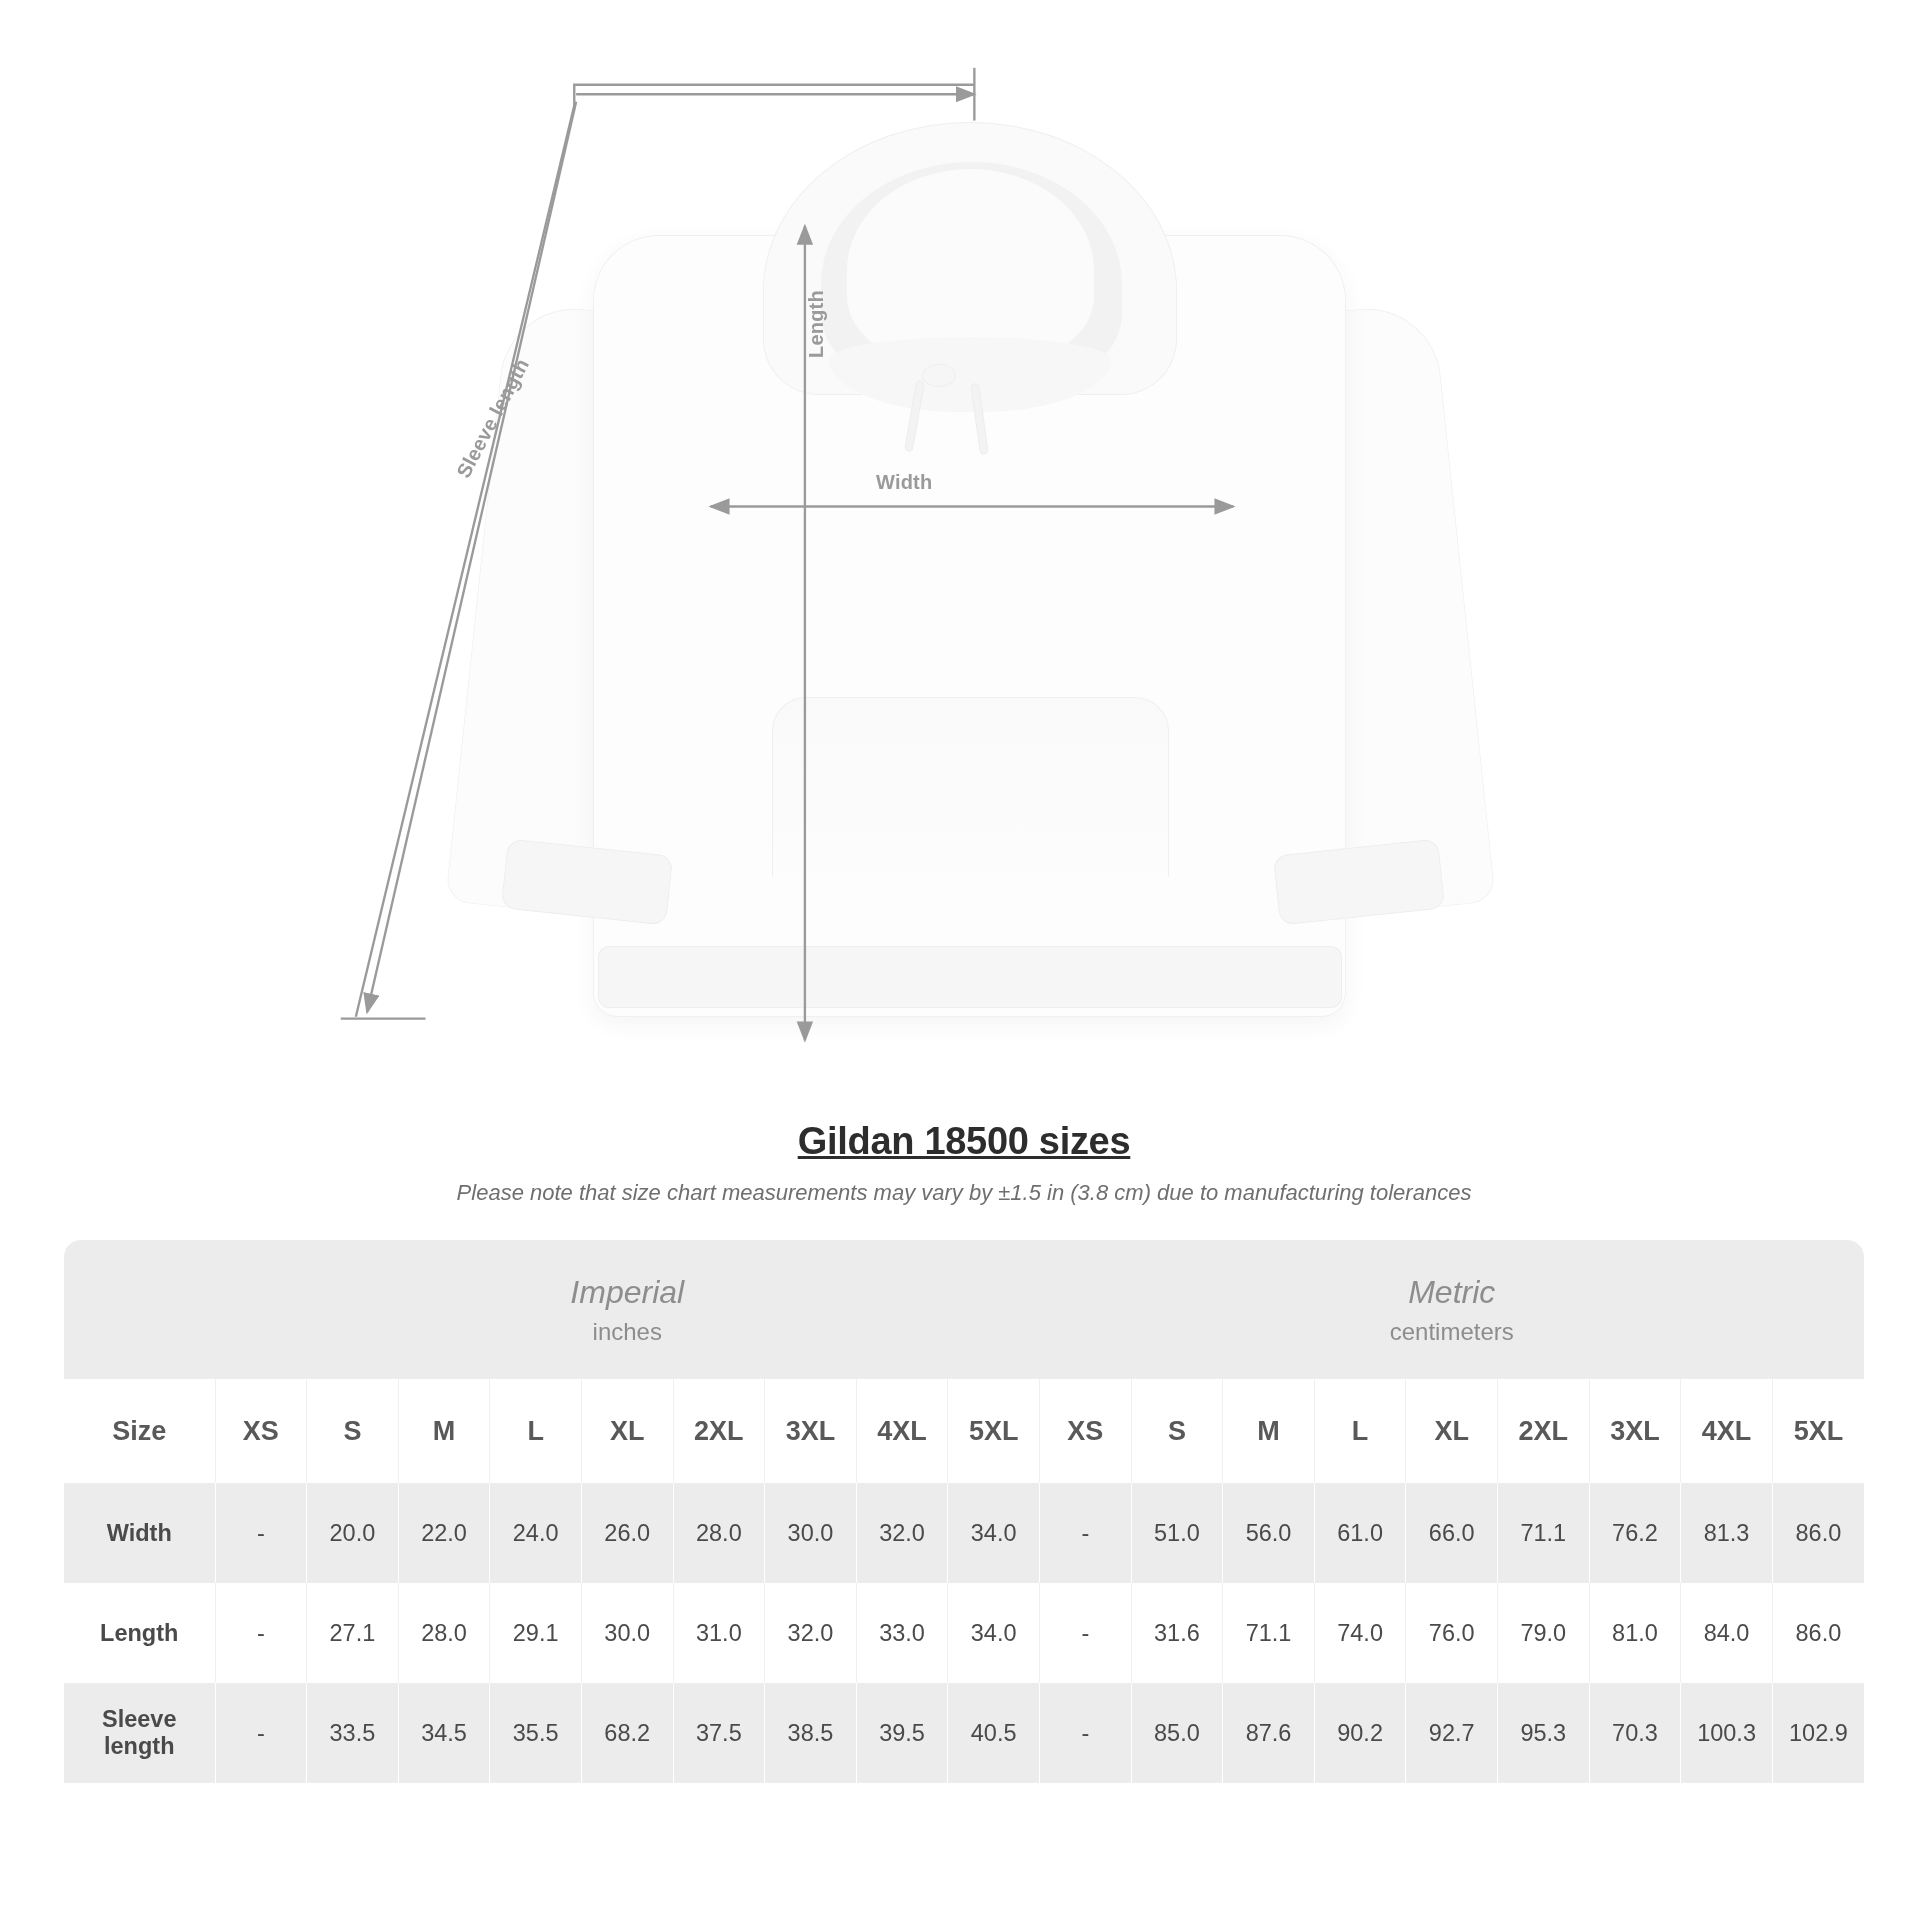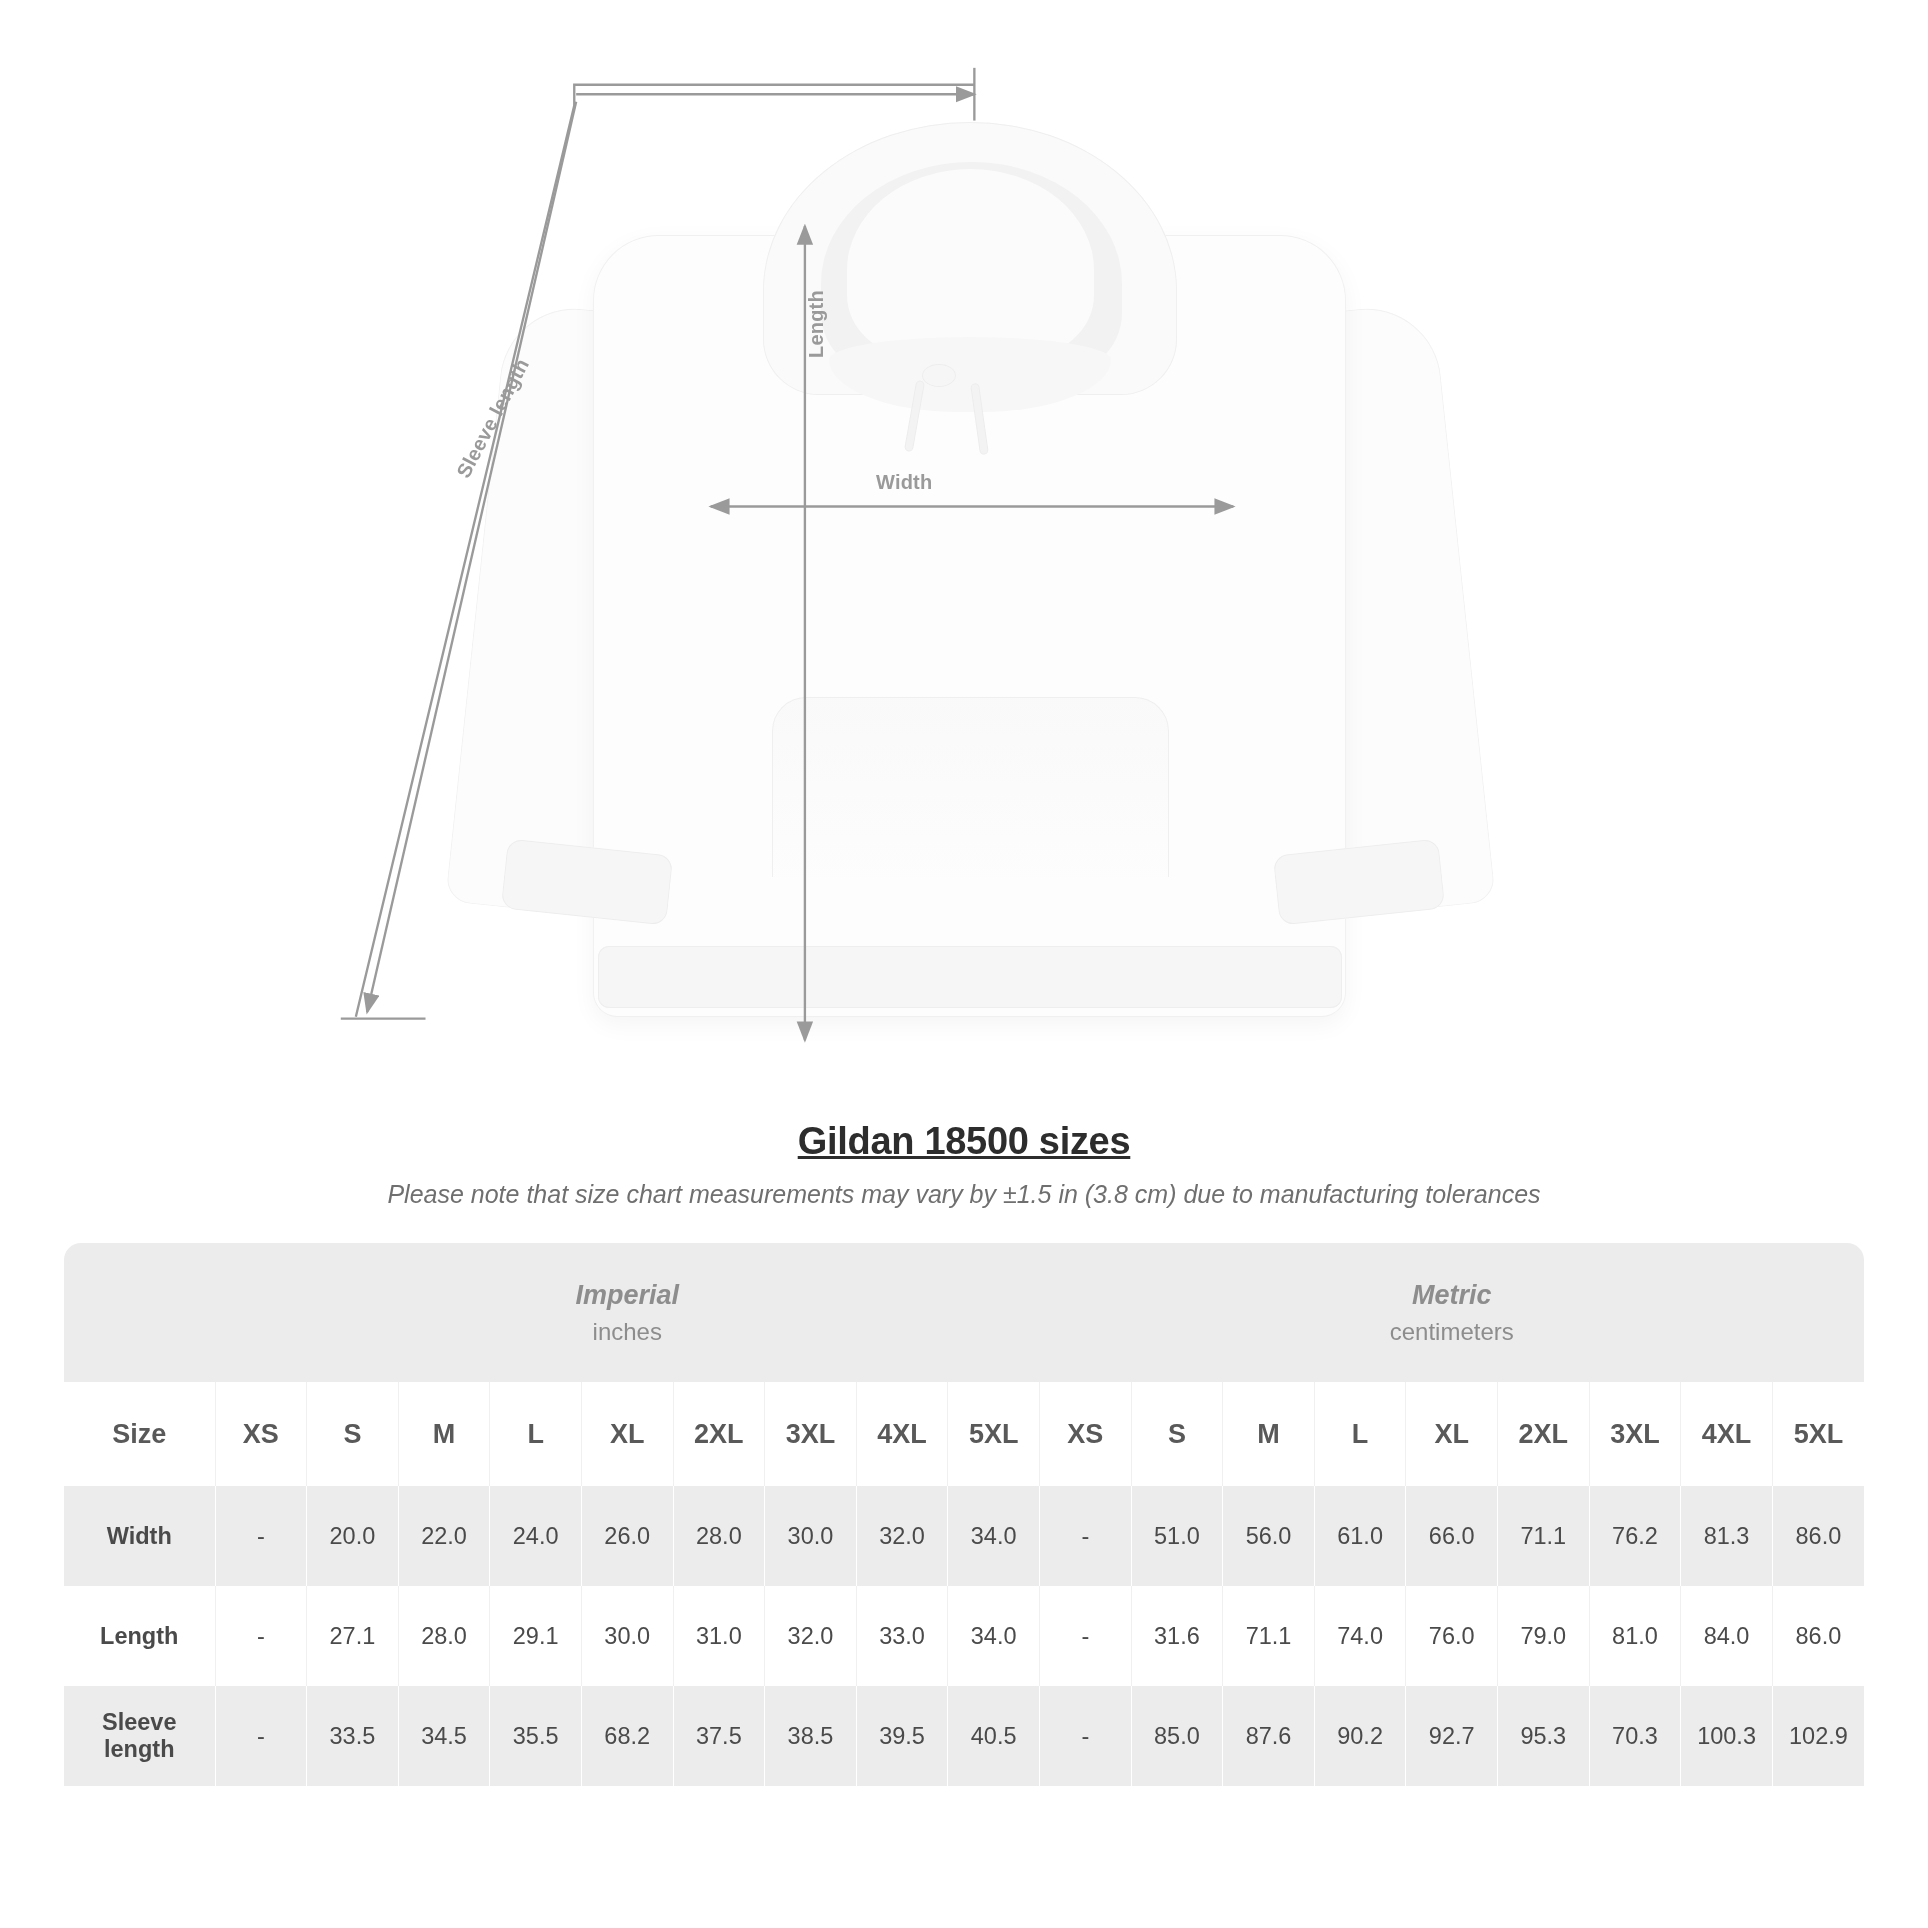--- a/index.html
+++ b/index.html
@@ -184,21 +184,21 @@
   }
   .chart-title {
     font-size: 38px;
     font-weight: bold;
     color: #2d2d2d;
     letter-spacing: -0.3px;
     text-decoration: underline;
   }
   .chart-note {
     margin-top: 17px;
-    font-size: 25px;
+    font-size: 22px;
     font-style: italic;
     color: #6f6f6f;
   }
 
   
   .table-wrap {
     margin: 34px 64px 0 64px;
     border-radius: 17px 17px 0 0;
     overflow: hidden;
   }
@@ -210,23 +210,23 @@
   table.sizes td, table.sizes th {
     text-align: center;
     vertical-align: middle;
   }
   .unit-row td {
     background: #ececec;
     height: 139px;
     padding: 0;
   }
   .unit-name {
-    font-size: 27px;
+    font-size: 32px;
     font-style: italic;
-    font-weight: bold;
+    font-weight: normal;
     color: #8d8d8d;
   }
   .unit-sub {
     font-size: 24px;
     color: #8d8d8d;
     margin-top: 7.5px;
   }
   .hdr-row td {
     background: #ffffff;
     height: 102px;

